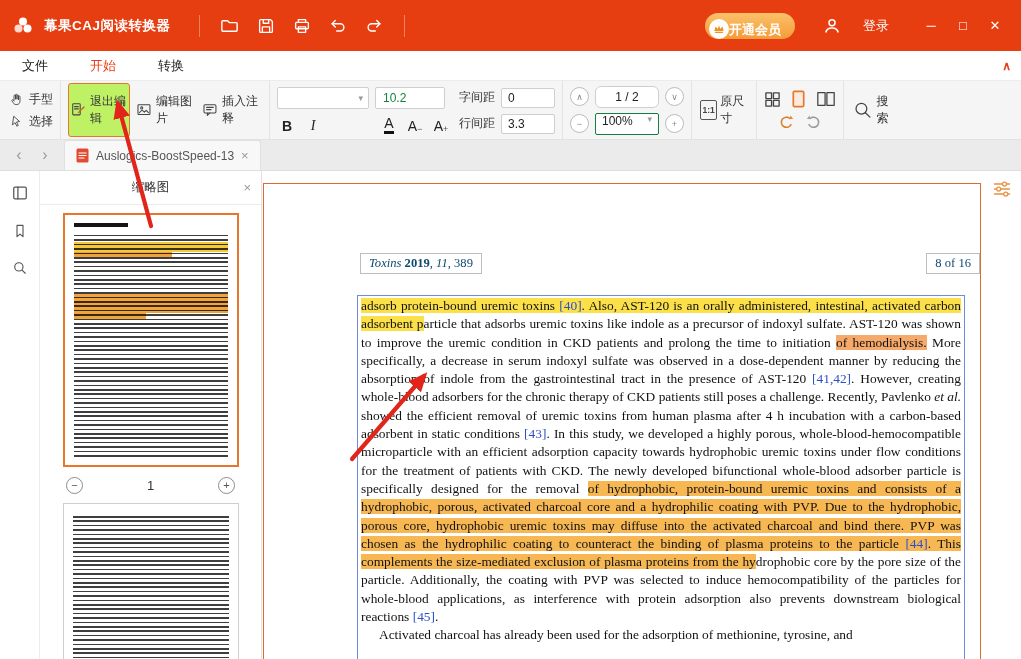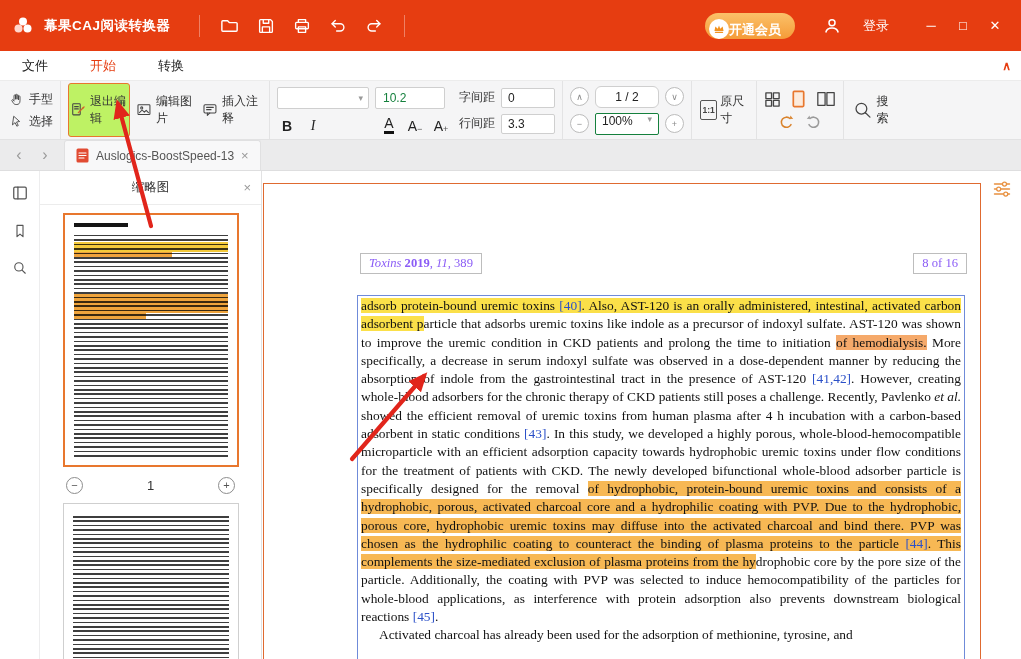--- a/index.html
+++ b/index.html
@@ -76,23 +76,23 @@
   .t-title{position:absolute;left:9px;top:8px;width:54px;height:4px;background:#151515}
   .t-lines{position:absolute;left:9px;right:9px;top:20px;bottom:8px;background:repeating-linear-gradient(to bottom,#3e3e3e 0 1.5px,transparent 1.5px 4.4px)}
   .t-hl{position:absolute;mix-blend-mode:multiply}
   .pager{height:36px;width:100%;flex:none;display:flex;align-items:center;justify-content:space-between;padding:0 26px;font-size:13px;color:#333}
   .pager .circ-btn{width:17px;height:17px;font-size:11px;color:#555;border-color:#8d8d8d}
 
   .doc-area{flex:1;position:relative;background:#fff;overflow:hidden}
   .page{position:absolute;left:1px;top:12px;width:718px;bottom:-2px;background:#fff;border:1px solid #df6a30;overflow:hidden}
   .settings-btn{position:absolute;right:9px;top:9px;cursor:pointer}
 
-  .hdr-box{position:absolute;top:69px;border:1px solid #bdbdbd;background:#fff;padding:2px 8px;font-family:"Liberation Serif",serif;font-size:12.6px;color:#8b5cf6;white-space:nowrap}
+  .hdr-box{position:absolute;top:69px;border:1px solid #bdbdbd;background:#fff;padding:2px 8px;font-family:"Liberation Serif",serif;font-size:12.6px;color:#0c4a6e;white-space:nowrap}
   .hdr-left{left:96px}
-  .hdr-right{right:13px}
+  .hdr-right{right:0}
   .textblock{position:absolute;left:93px;right:15px;top:111px;bottom:-2px;border:1px solid #6f8bd9;padding:1px 3px;font-family:"Liberation Serif",serif;font-size:13.4px;line-height:18.3px;text-align:justify;color:#111;cursor:text}
   .para{margin:0}
   .para.indent{text-indent:18px;margin-top:0}
   .cite{color:#2b50c8}
   .i{font-style:italic}
   .b{font-weight:bold}
   .hl1{background:#fbe049}
   .hl2{background:#f5a96a}
   .hl3{background:#f7b854}
 

